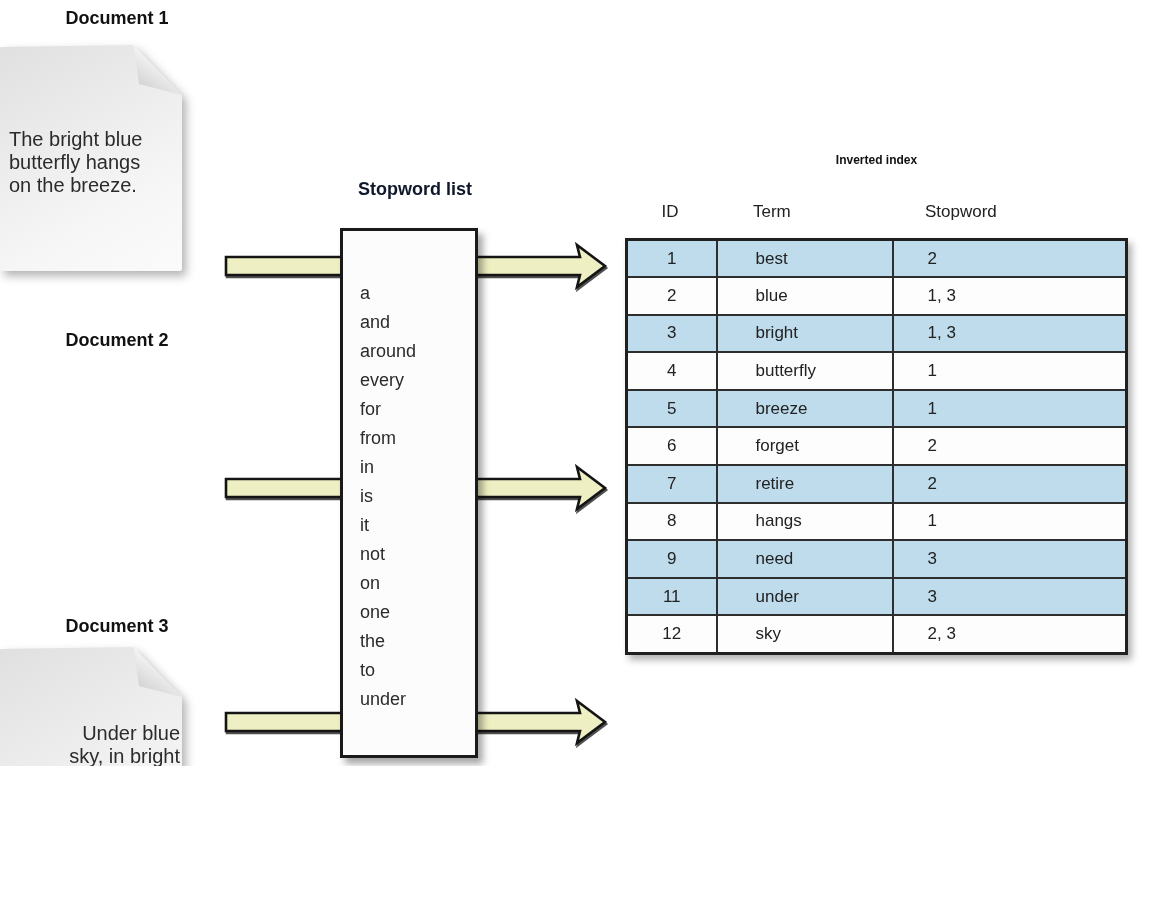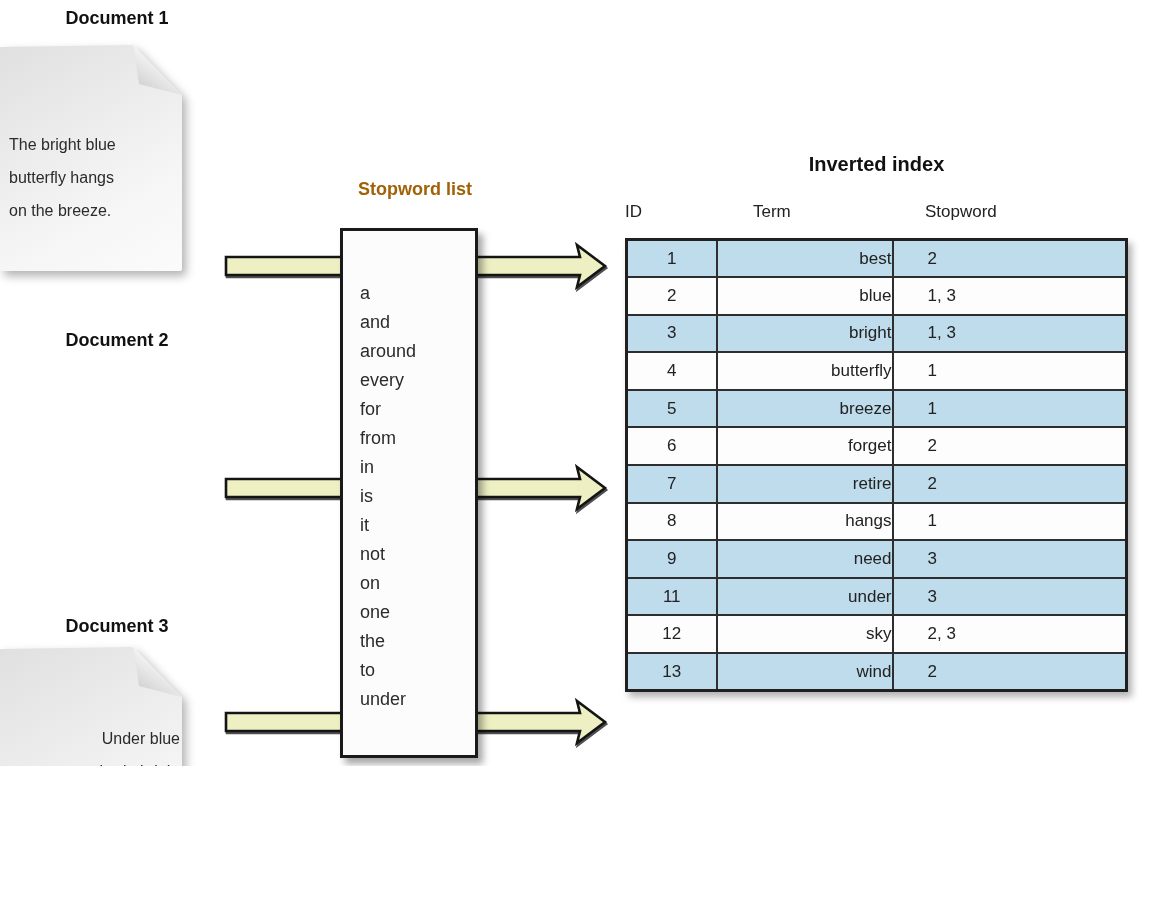--- a/index.html
+++ b/index.html
@@ -23,21 +23,21 @@
     border-radius:2px;
   }
   .fold {
     position:absolute; top:0; right:0; width:50px; height:50px;
     clip-path:polygon(3% 0, 100% 100%, 14% 78%);
     background:linear-gradient(215deg,#ffffff 15%,#f0f0f0 45%,#c9c9c9 95%);
     filter:drop-shadow(-2px 3px 2px rgba(0,0,0,0.30));
   }
   .page-text {
     position:absolute; left:9px; right:2px;
-    font-size:16px; line-height:33px; color:#2b2b2b;
+    font-size:20px; line-height:23px; color:#2b2b2b;
     white-space:pre-line;
   }
   .wrap-doc1 { top:45px;  height:226px; }
   .wrap-doc2 { top:349px; height:227px; }
   .wrap-doc3 { top:647px; height:238px; }
   .lbl-doc1 { top:8px;   left:26px; }
   .lbl-doc2 { top:330px; left:26px; }
   .lbl-doc3 { top:616px; left:26px; }
   .txt-doc1 { top:83px; }
   .txt-doc2 { top:68px; }
@@ -48,54 +48,54 @@
     position:absolute; left:224px; width:385px; height:54px; z-index:1;
   }
   .arrow path { stroke:#141414; stroke-width:2.6; stroke-linejoin:miter; }
   .arrow-1 { top:239px; }
   .arrow-2 { top:461px; }
   .arrow-3 { top:695px; }
 
   
   .stop-label {
     position:absolute; top:179px; left:315px; width:200px; text-align:center;
-    font-size:18px; font-weight:bold; color:#a16207;
+    font-size:18px; font-weight:bold; color:#0f172a;
   }
   .stop-box {
     position:absolute; top:228px; left:340px; width:138px; height:530px; z-index:2;
     background:#fcfcfc; border:3px solid #1a1a1a;
     box-shadow:5px 6px 7px rgba(0,0,0,0.35);
     padding:48px 0 0 17px;
     font-size:18px; line-height:29px; color:#2b2b2b;
     white-space:pre-line;
   }
 
   
   .index-title {
     position:absolute; top:153px; left:625px; width:503px; text-align:center;
-    font-size:20px; font-weight:bold; color:#111;
+    font-size:12px; font-weight:bold; color:#111;
   }
   .index-headers { position:absolute; top:202px; left:0; font-size:17px; color:#222; }
   .hdr { position:absolute; white-space:nowrap; }
-  .hdr-id   { left:625px; width:90px; }
+  .hdr-id   { left:625px; width:90px; text-align:center; }
   .hdr-term { left:753px; }
   .hdr-doc  { left:925px; }
   .index-table {
     position:absolute; top:238px; left:625px; width:503px; z-index:1;
     border-collapse:collapse;
     border:3px solid #202020;
     box-shadow:4px 5px 7px rgba(0,0,0,0.30);
     font-size:17px; color:#222; background:#fdfdfd;
   }
   .index-table td {
     height:37.6px; border:2px solid #2e2e2e; vertical-align:middle;
   }
   .index-table tr.hl td { background:var(--row-hl, #bedcec); }
   .index-table td.c0 { width:90px;  text-align:center; }
-  .index-table td.c1 { width:176px; padding-left:56px;text-align:right; }
+  .index-table td.c1 { width:176px; padding-left:38px; }
   .index-table td.c2 { padding-left:34px; }
 </style>
 </head>
 <body>
 
 <div class="canvas">
 
   <div class="doc-label lbl-doc1">Document 1</div>
   <div class="page-wrap wrap-doc1">
     <div class="page">
@@ -203,21 +203,16 @@
         <tr class="hl">
           <td class="c0">11</td>
           <td class="c1">under</td>
           <td class="c2">3</td>
         </tr>
         <tr>
           <td class="c0">12</td>
           <td class="c1">sky</td>
           <td class="c2">2, 3</td>
         </tr>
-        <tr class="hl">
-          <td class="c0">13</td>
-          <td class="c1">wind</td>
-          <td class="c2">2</td>
-        </tr>
       </tbody>
   </table>
 
 </div>
 
 </body></html>

